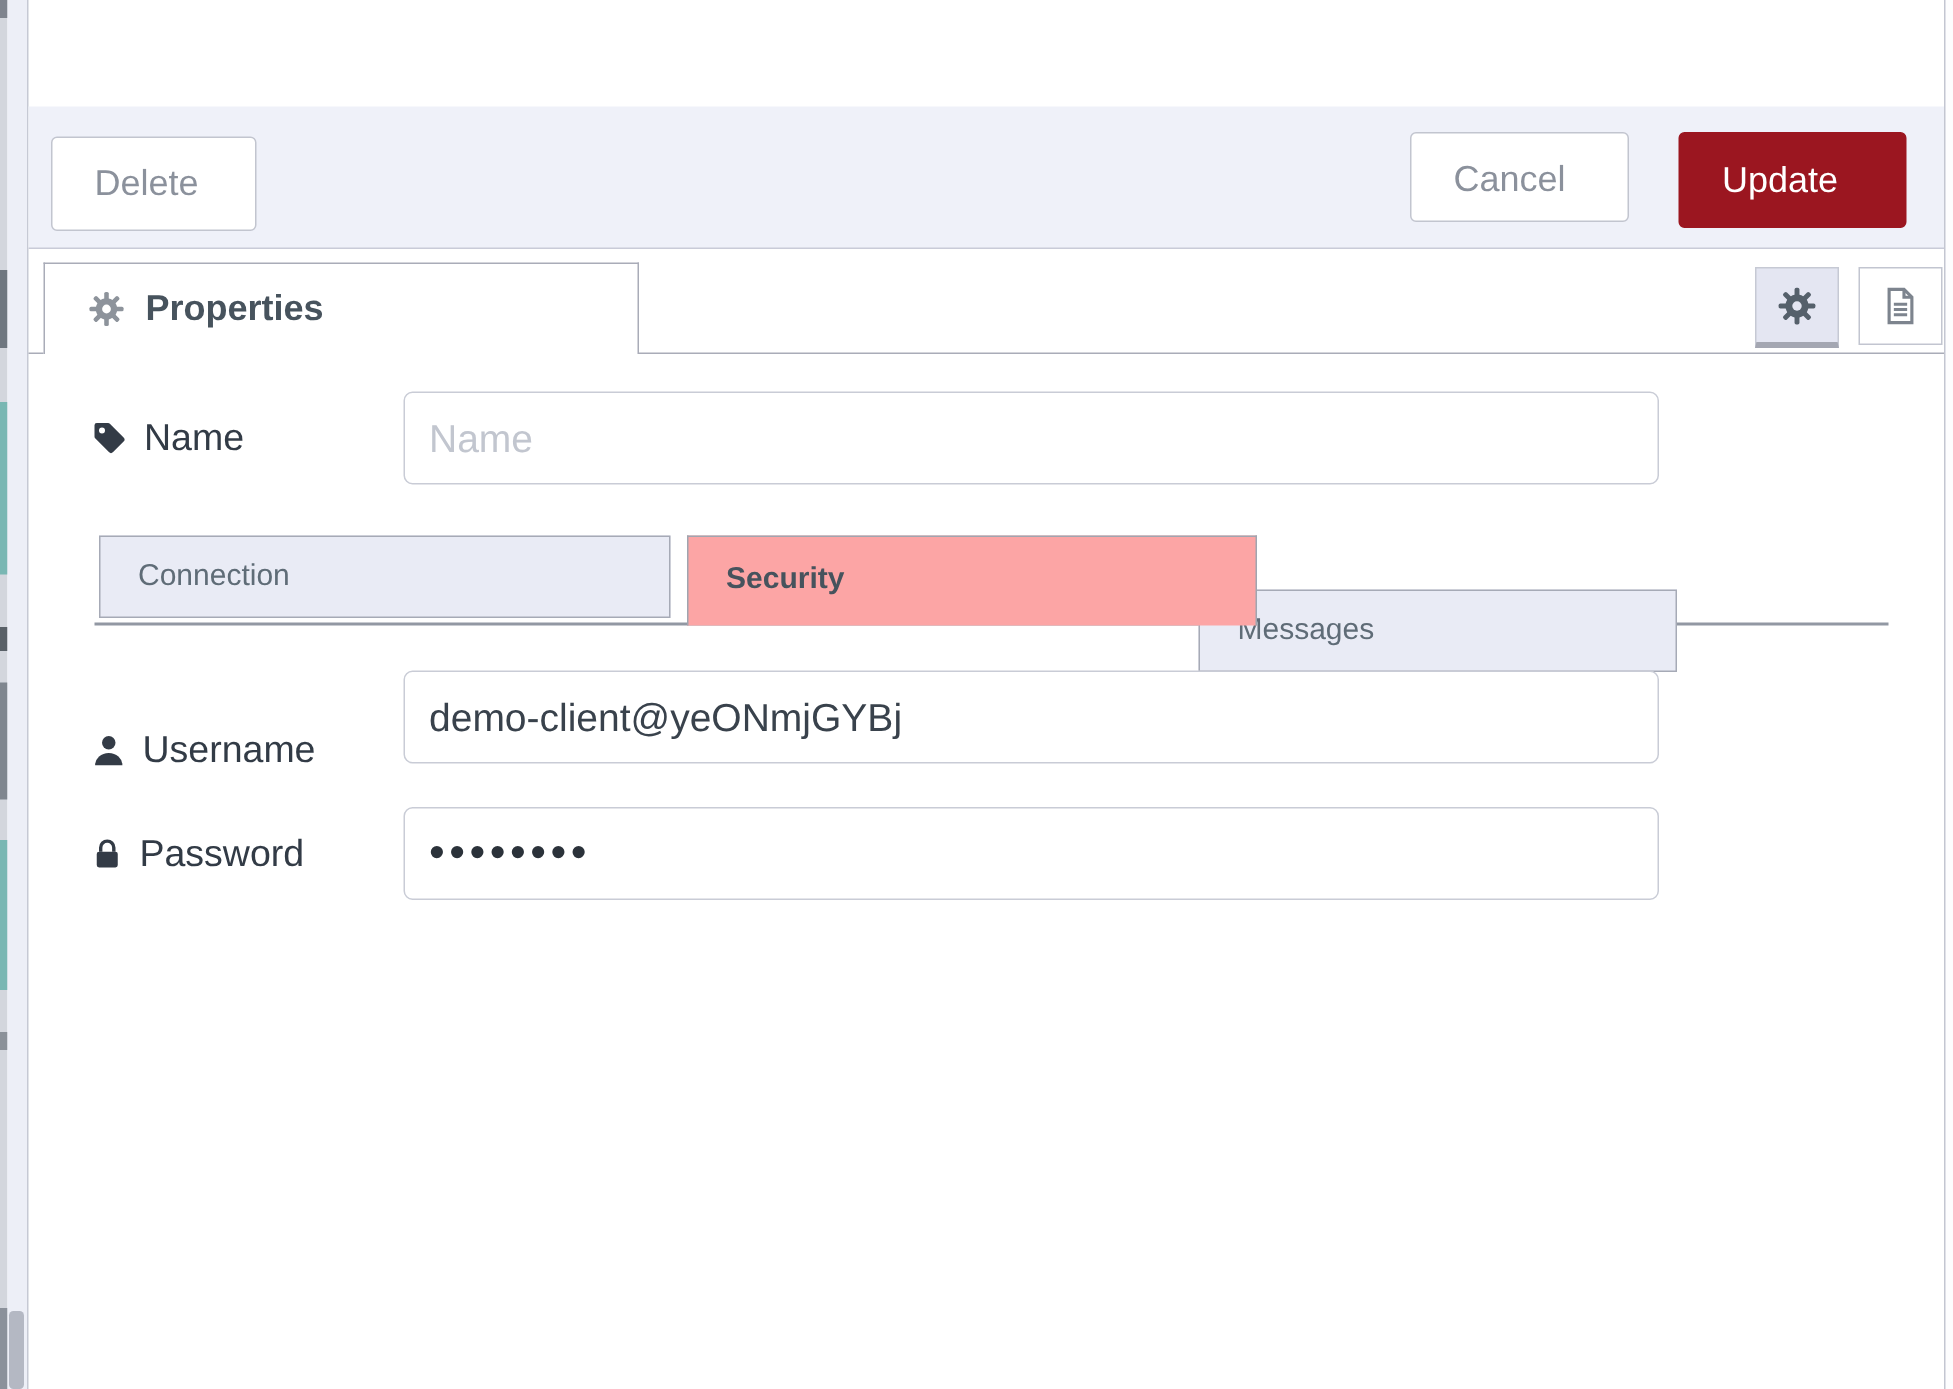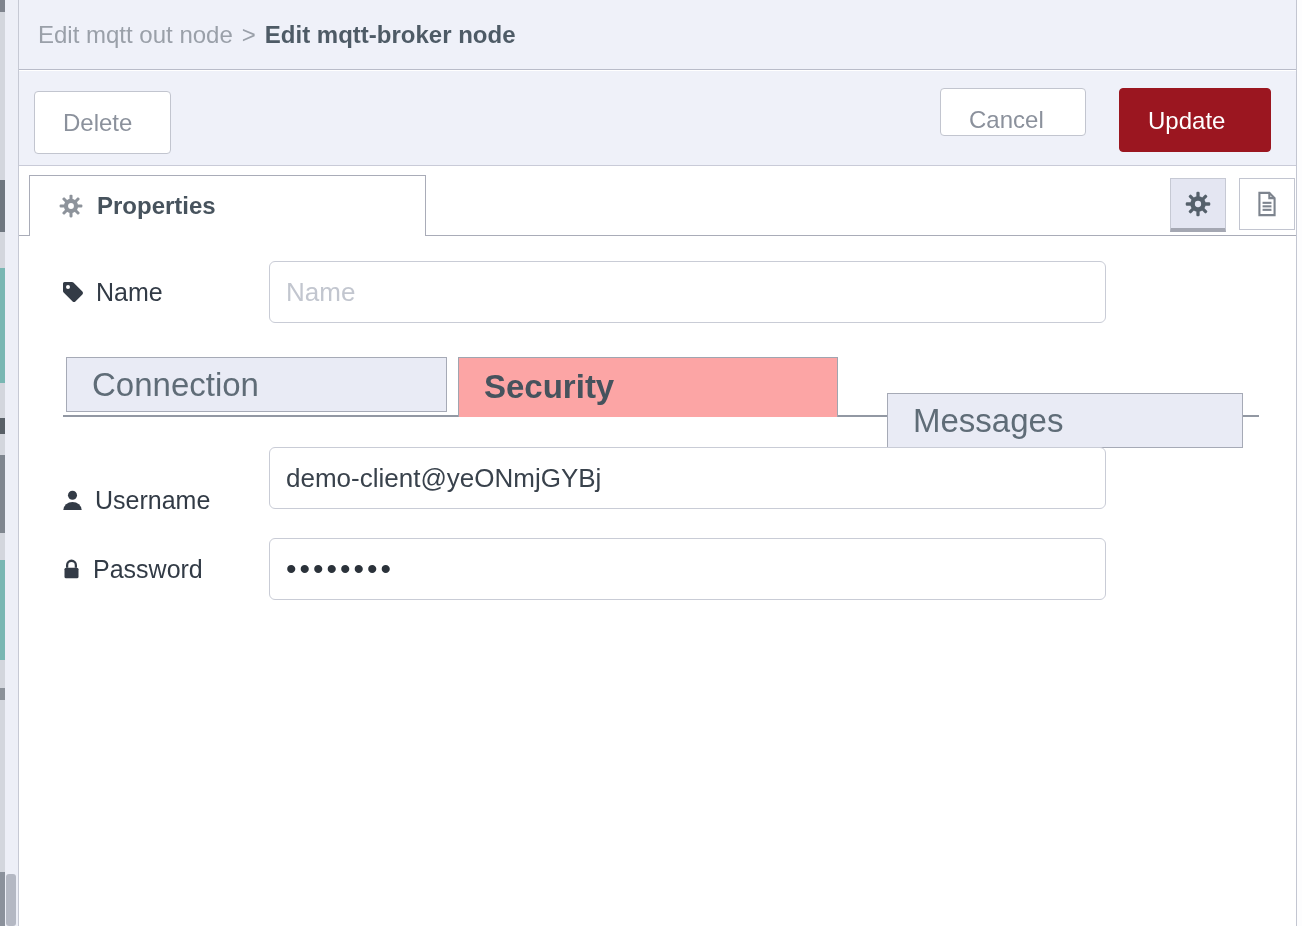--- a/index.html
+++ b/index.html
@@ -26,21 +26,21 @@
   #header .crumb-parent, #header .crumb-sep { color:#9aa0a9; }
   #header .crumb-sep { margin:0 9px; }
   #header .crumb-current { color:#4e5b66; font-weight:bold; }
 
   #toolbar { left:0; top:71px; width:100%; height:95px; background:#eff1f9;
              border-bottom:1px solid #c9cbd8; }
   .btn { position:absolute; font-size:24px; text-align:left; border-radius:4px;
          cursor:pointer; font-family:"Liberation Sans", sans-serif;padding-left:28px; }
   #delete-btn { left:15px; top:20px; width:137px; height:63px; line-height:61px;
                 background:#fff; border:1px solid #c2c5cf; color:#8b919c; }
-  #cancel-btn { left:921px; top:17px; width:146px; height:48px; line-height:62px;
+  #cancel-btn { left:921px; top:17px; width:146px; height:60px; line-height:62px;
                 background:#fff; border:1px solid #c2c5cf; color:#8b919c; }
   #update-btn { left:1100px; top:17px; width:152px; height:64px; line-height:64px;
                 background:#9b1620; border:1px solid #9b1620; color:#fff; }
 
   
   #prop-bar-line { left:0; top:235px; width:100%; height:1px; background:#a9acb8; }
   #prop-tab { left:10px; top:175px; width:397px; height:61px; background:#fff;
               border:1px solid #a9acb8; border-bottom:none; z-index:2;
               display:flex; align-items:center; gap:13px; padding-left:28px;
               font-size:24px; font-weight:bold; color:#47535d; cursor:pointer; }
@@ -59,27 +59,27 @@
                 font-size:26px; color:#39424c; padding:0 16px;
                 font-family:"Liberation Sans", sans-serif; outline:none; }
   .form-input::placeholder { color:#c2c6cf; }
   #name-label { top:261px; }      #name-input { top:261px; }
   #user-label { top:469px; }      #user-input { top:447px; }
   #pass-label { top:538px; }      #pass-input { top:538px; font-size:30px; letter-spacing:3px; color:#2b323a; }
 
   
   #subtab-line { left:44px; top:415px; width:1196px; height:2px; background:#9298a3; }
   .subtab { position:absolute; top:357px; height:55px; line-height:53px;
-            background:#e9ebf5; border:1px solid #a6aab6; font-size:33px;
+            background:#e9ebf5; border:1px solid #a6aab6; font-size:20px;
             color:#5f6c77; padding-left:25px; cursor:pointer; }
   #tab-connection { left:47px; width:381px; }
   #tab-security   { left:439px; width:380px; height:60px; line-height:57px;
                     background:#fca5a5; border-color:#a0a5b0; border-bottom:none;
                     font-weight:bold; color:#46535d; z-index:2; }
-  #tab-messages   { left:868px; width:356px;margin-top:36px; }
+  #tab-messages   { left:780px; width:319px;margin-top:36px; }
 
   svg { display:block; }
 </style>
 </head>
 <body>
 
 <div id="left-strip" class="abs">
   <div class="strip-seg" style="top:0;height:12px;background:#7f848e;"></div>
   <div class="strip-seg" style="top:180px;height:52px;background:#6f7780;"></div>
   <div class="strip-seg" style="top:268px;height:115px;background:#79b7b3;"></div>
@@ -89,25 +89,20 @@
   <div class="strip-seg" style="top:688px;height:12px;background:#8b9199;"></div>
   <div class="strip-seg" style="top:872px;height:54px;background:#8b919b;"></div>
 </div>
 <div id="gutter" class="abs">
   <div id="gutter-thumb"></div>
 </div>
 <div id="right-gutter" class="abs"></div>
 
 <div id="dialog" class="abs">
 
-  <div id="header" class="abs">
-    <span class="crumb-parent">Edit mqtt out node</span>
-    <span class="crumb-sep">&gt;</span>
-    <span class="crumb-current">Edit mqtt-broker node</span>
-  </div>
 
   <div id="toolbar" class="abs">
     <div id="delete-btn" class="btn">Delete</div>
     <div id="cancel-btn" class="btn">Cancel</div>
     <div id="update-btn" class="btn">Update</div>
   </div>
 
   <div id="prop-bar-line" class="abs"></div>
   <div id="prop-tab" class="abs">
     <span>

